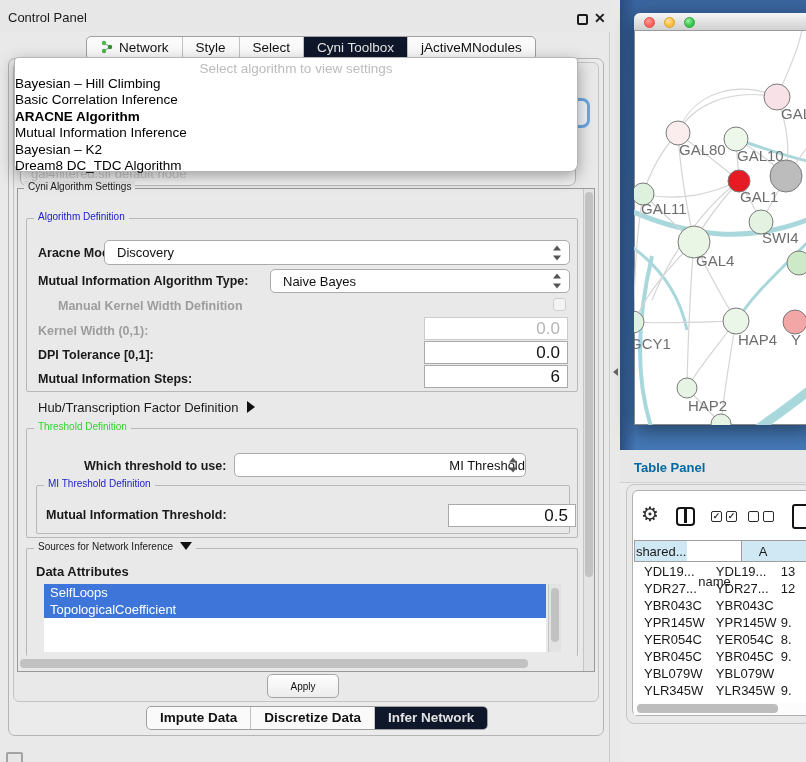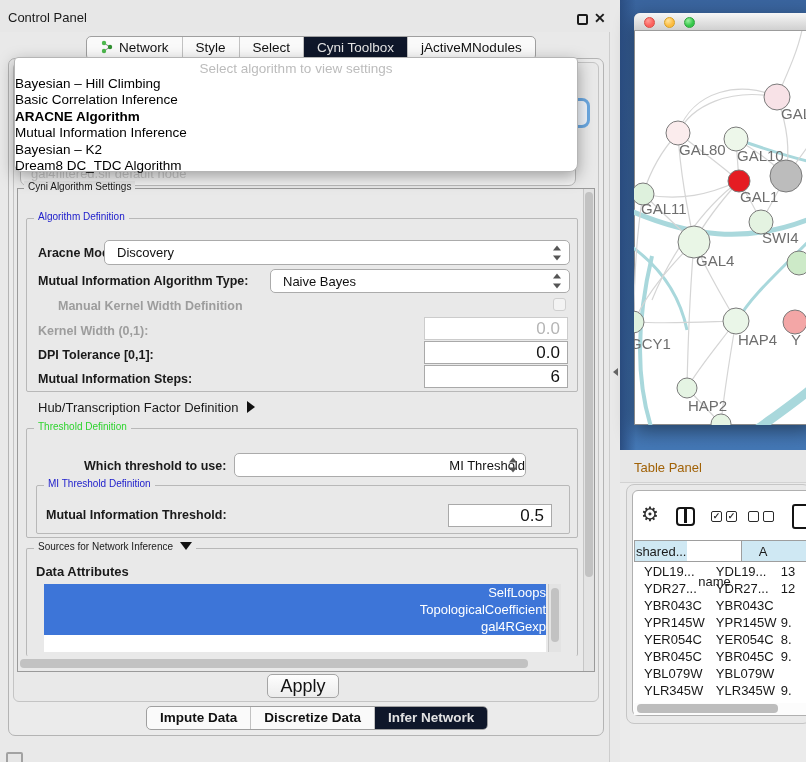--- a/index.html
+++ b/index.html
@@ -68,27 +68,27 @@
   .tfield.dis { border-color:#cccccc; color:#b5b5b5; }
   .chk { position:absolute; width:13px; height:13px; border:1px solid #cfcfcf; border-radius:3px;
          background:#f3f3f3; z-index:3; }
   .tri-right { display:inline-block; width:0; height:0; border-top:6px solid transparent;
                border-bottom:6px solid transparent; border-left:8px solid #111; margin-left:9px;
                vertical-align:-1px; }
   .tri-down { display:inline-block; width:0; height:0; border-left:6px solid transparent;
               border-right:6px solid transparent; border-top:8px solid #111; margin-left:7px; }
   #attr-list { left:44px; top:584px; width:502px; height:68px; background:#fff; z-index:3; }
   .attr-item { height:17px; line-height:17px; padding-left:6px; font-size:13px; color:#fff;
-               background:#3d75d8;text-align:right; }
+               background:#3d75d8; }
   .sb-v { position:absolute; background:#e3e3e3; border-left:1px solid #c6c6c6; z-index:4; }
   .sb-h { position:absolute; background:#e3e3e3; z-index:4; }
   .thumb { position:absolute; background:#c2c2c2; border-radius:4px; z-index:5; }
 
   .apply-btn { left:267px; top:674px; width:72px; height:24px; border:1px solid #a5a5a5;
-               border-radius:5px; background:linear-gradient(#fefefe,#ececec); font-size:18px;
+               border-radius:5px; background:linear-gradient(#fefefe,#ececec); font-size:10px;
                color:#111; display:flex; align-items:center; justify-content:center; }
   .corner-icon { left:6px; top:752px; width:17px; height:13px; border:2px solid #a2a2a2;
                  border-radius:2px; background:#e6e6e6; }
 
   
   .splitter { left:610px; top:0; width:10px; height:762px; background:#e9e9e9; }
   .split-arrow { left:613px; top:368px; width:0; height:0; border-top:4px solid transparent;
                  border-bottom:4px solid transparent; border-right:5px solid #666; }
 
   
@@ -105,21 +105,21 @@
   .light { position:absolute; width:11px; height:11px; border-radius:50%; top:17px; }
   .light.red { left:644px; background:radial-gradient(circle at 35% 30%,#ff9d97,#fc615d 60%); border:1px solid #d94c44; }
   .light.yellow { left:664px; background:radial-gradient(circle at 35% 30%,#ffe49e,#fdbc40 60%); border:1px solid #d8a022; }
   .light.green { left:684px; background:radial-gradient(circle at 35% 30%,#9ef0a1,#34c749 60%); border:1px solid #2da33c; }
   #net-svg { left:634px; top:31px; }
 
   
   #table-region { left:620px; top:450px; width:186px; height:312px; background:#ebebeb; }
   .tp-titlebar { left:620px; top:450px; width:186px; height:33px; background:#e7e7e7;
                  border-bottom:1px solid #d2d2d2; }
-  .tp-title { left:634px; top:460px; font-size:13px; color:#a16207; }
+  .tp-title { left:634px; top:460px; font-size:13px; color:#0369a1;font-weight:bold; }
   .tp-outer { left:626px; top:484px; width:185px; height:240px; border:1px solid #c6c6c6;
               border-radius:8px; background:#e9e9e9; }
   .tp-window { left:632px; top:490px; width:180px; height:226px; background:#fff;
                border:1px solid #b0b0b0; border-radius:6px 0 0 6px; }
   .icon-gear { left:641px; top:504px; font-size:20px; color:#2e2e2e; line-height:20px; }
   .icon-columns { left:676px; top:507px; width:19px; height:19px; border:2.5px solid #141414;
                   border-radius:4px; }
   .icon-columns::after { content:""; position:absolute; left:6px; top:0; width:2.5px; height:14px;
                          background:#141414; }
   .cb { position:absolute; width:11px; height:11px; border:1.7px solid #2a2a2a; border-radius:2px;
@@ -232,34 +232,33 @@
   <span class="lbl" style="left:84px; top:459px;">Which threshold to use:</span>
   <div class="combo" style="left:234px; top:453px; width:292px; height:24px;justify-content:flex-end;">
     <span>MI Threshold</span>
     <span class="spin"></span>
   </div>
 
   <div class="fs" style="left:36px; top:485px; width:534px; height:49px;"></div>
   <span class="legend" style="left:44px; top:478px; color:#2020cc;">MI Threshold Definition</span>
 
   <span class="lbl" style="left:46px; top:508px;">Mutual Information Threshold:</span>
-  <div class="tfield" style="left:448px; top:504px; width:104px; height:23px;">
+  <div class="tfield" style="left:448px; top:504px; width:128px; height:23px;">
     <span>0.5</span>
   </div>
 
   <div class="fs" style="left:26px; top:548px; width:552px; height:108px; border-bottom:none;"></div>
   <span class="legend" style="left:34px; top:541px; color:#1a1a1a;">
     <span>Sources for Network Inference</span><span class="tri-down"></span>
   </span>
   <span class="lbl" style="left:36px; top:564px; font-size:13px;">Data Attributes</span>
 
   <div class="abs" id="attr-list">
       <div class="attr-item">SelfLoops</div>
       <div class="attr-item">TopologicalCoefficient</div>
-      <div class="attr-item">gal4RGexp</div>
     </div>
   <div class="sb-v" style="left:548px; top:584px; width:13px; height:68px;">
     <div class="thumb" style="left:2px; top:4px; width:8px; height:54px;"></div>
   </div>
 
   <div class="sb-v" style="left:583px; top:189px; width:11px; height:482px;">
     <div class="thumb" style="left:1px; top:3px; width:8px; height:385px;"></div>
   </div>
   <div class="sb-h" style="left:18px; top:657px; width:564px; height:13px; background:#e9e9e9;">
     <div class="thumb" style="left:2px; top:2px; width:508px; height:9px;"></div>

